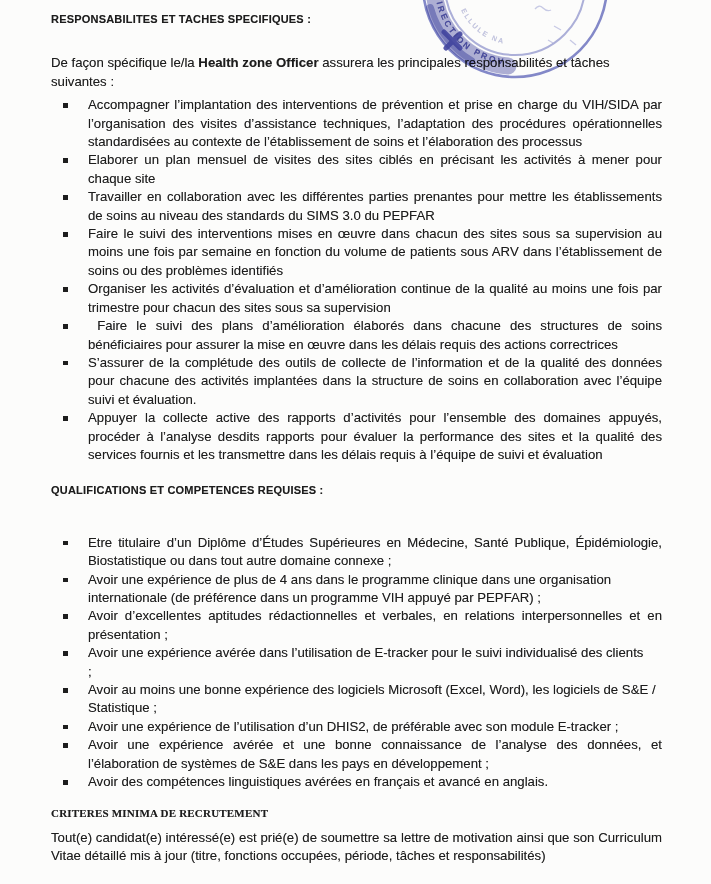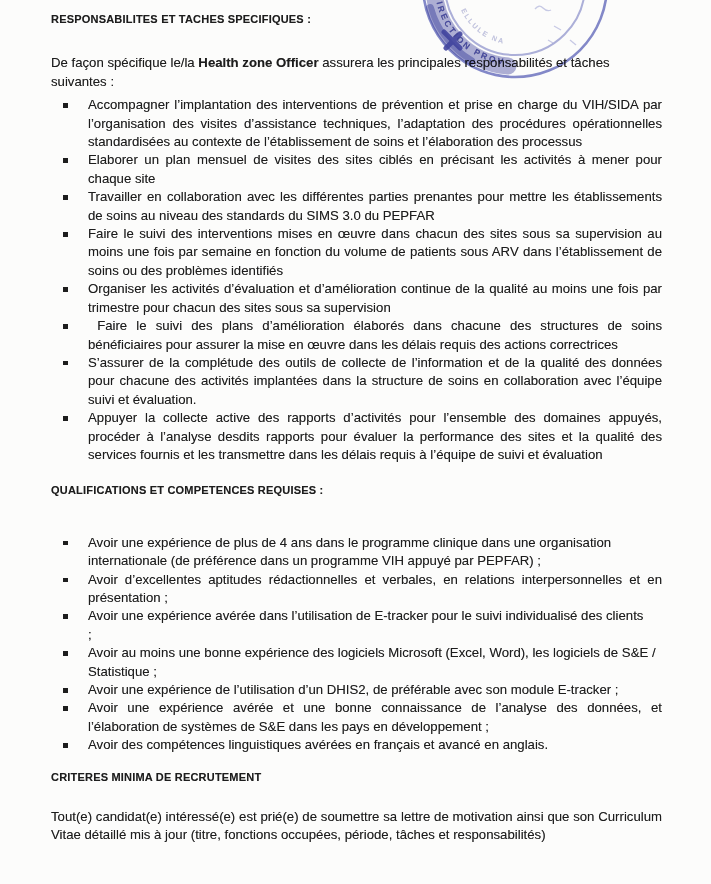--- a/index.html
+++ b/index.html
@@ -8,21 +8,21 @@
   .page {
     position:relative; width:711px; height:884px; overflow:hidden;
     background:var(--page-bg,#fcfcfb); color:var(--text-col,#1d1d1d);
     padding:10px 49px 0 51px;
     font-size:13.2px; line-height:18.4px;
     text-shadow:0 0 .5px rgba(40,40,40,.45);
   }
   .sec-heading { font-size:11px; font-weight:700; letter-spacing:.2px; }
   .h-resp { margin-bottom:26px; }
   .h-qual { margin-bottom:34px; }
-  .h-crit { margin-bottom:22px; }
+  .h-crit { margin-bottom:6px;font-family:Liberation Serif, serif; }
   .para { white-space:pre-wrap; }
   .intro { margin-bottom:5px; }
   .intro b { font-weight:700; }
   .bullets { margin-bottom:17px; }
   .bullets.last { margin-bottom:13px; }
   .bullet-item { display:flex; }
   .bullet-marker { flex:0 0 37px; position:relative; }
   .bullet-marker::before {
     content:""; position:absolute; left:12px; top:7px;
     width:4.5px; height:4.5px; background:var(--text-col,#1d1d1d);
@@ -82,20 +82,24 @@
 
   <div class="bullet-item justify">
     <span class="bullet-marker"></span>
     <span class="bullet-text">Appuyer la collecte active des rapports d’activités pour l’ensemble des domaines appuyés, procéder à l’analyse desdits rapports pour évaluer la performance des sites et la qualité des services fournis et les transmettre dans les délais requis à l’équipe de suivi et évaluation</span>
   </div>
 </div>
 
   <h2 class="sec-heading h-qual">QUALIFICATIONS ET COMPETENCES REQUISES :</h2>
 
   <div class="bullets last">
+  <div class="bullet-item justify">
+    <span class="bullet-marker"></span>
+    <span class="bullet-text">Etre titulaire d’un Diplôme d’Études Supérieures en Médecine, Santé Publique, Épidémiologie, Biostatistique ou dans tout autre domaine connexe ;</span>
+  </div>
 
   <div class="bullet-item">
     <span class="bullet-marker"></span>
     <span class="bullet-text">Avoir une expérience de plus de 4 ans dans le programme clinique dans une organisation internationale (de préférence dans un programme VIH appuyé par PEPFAR) ;</span>
   </div>
 
   <div class="bullet-item justify">
     <span class="bullet-marker"></span>
     <span class="bullet-text">Avoir d’excellentes aptitudes rédactionnelles et verbales, en relations interpersonnelles et en présentation ;</span>
   </div>

